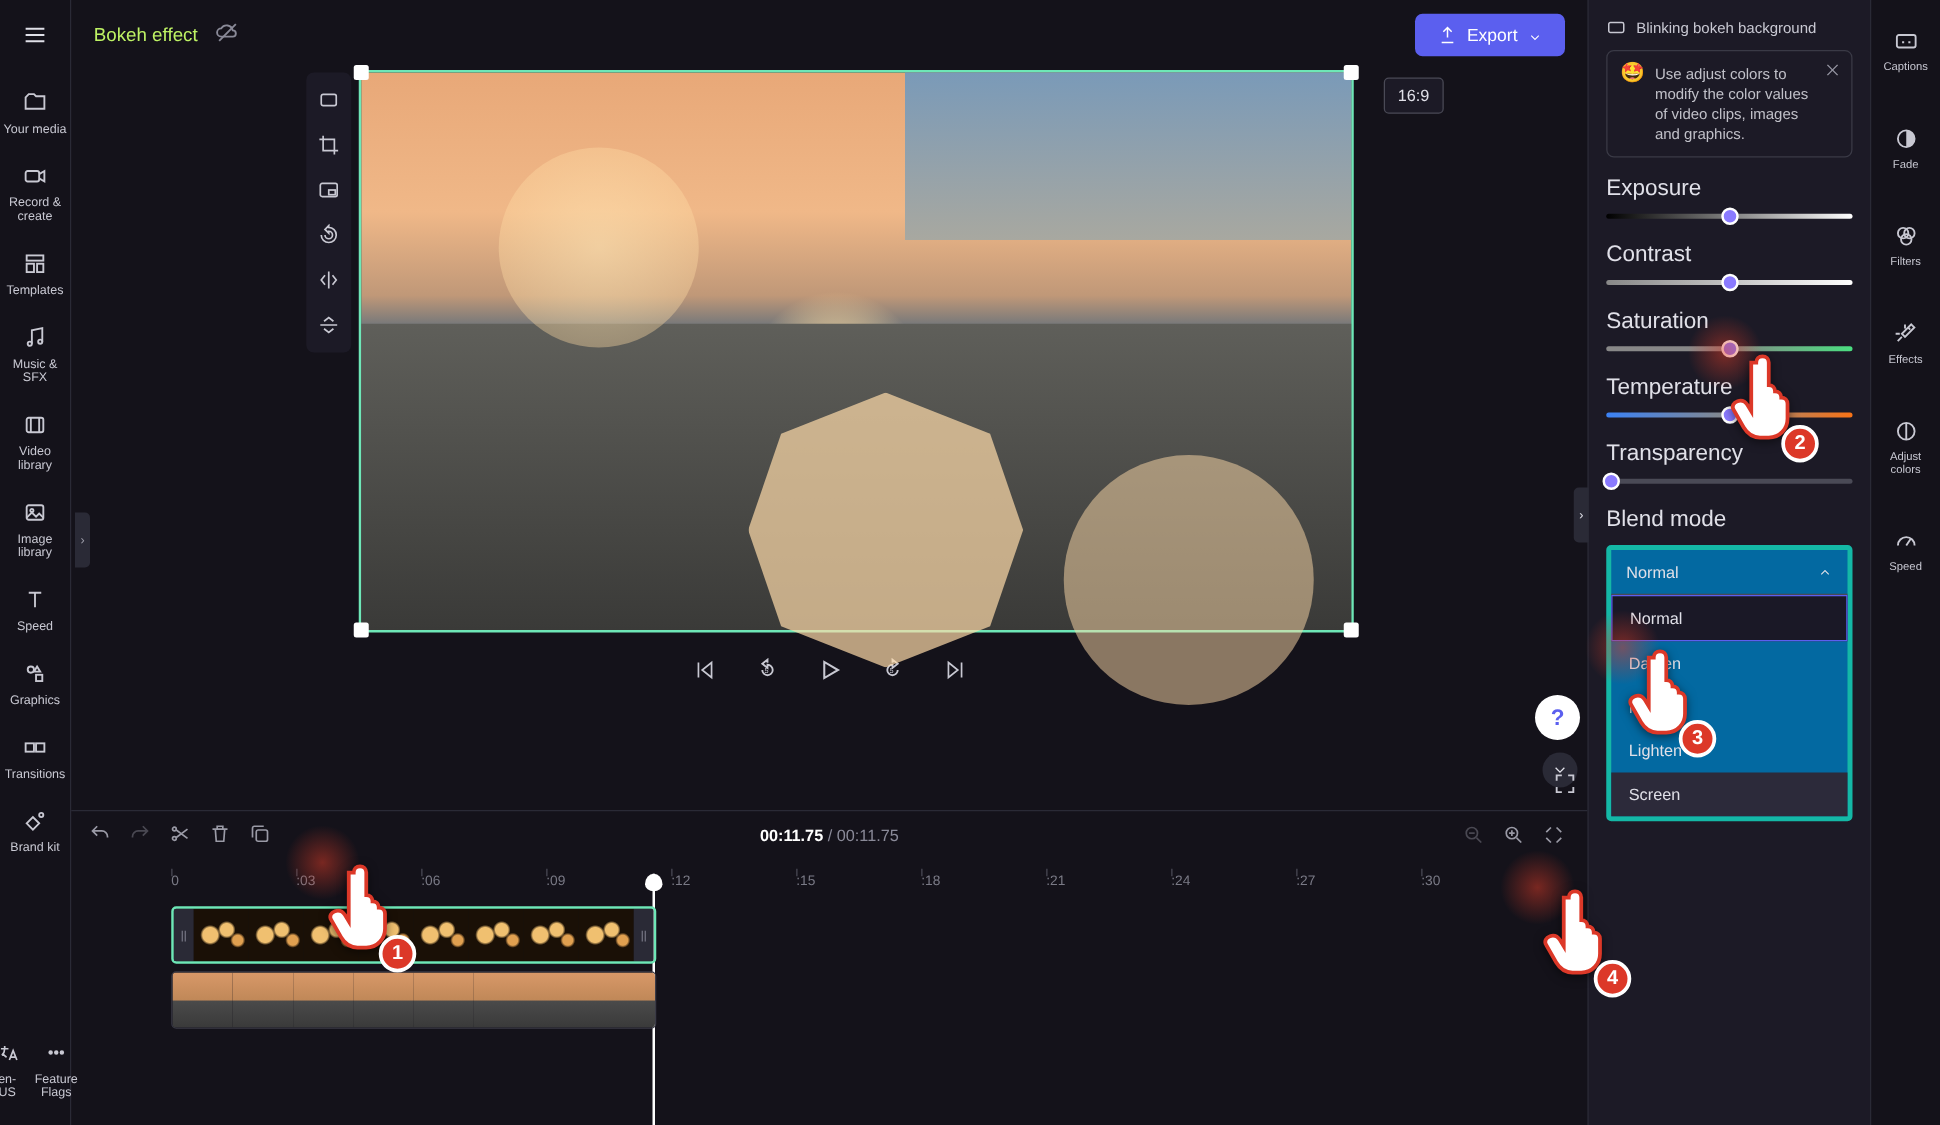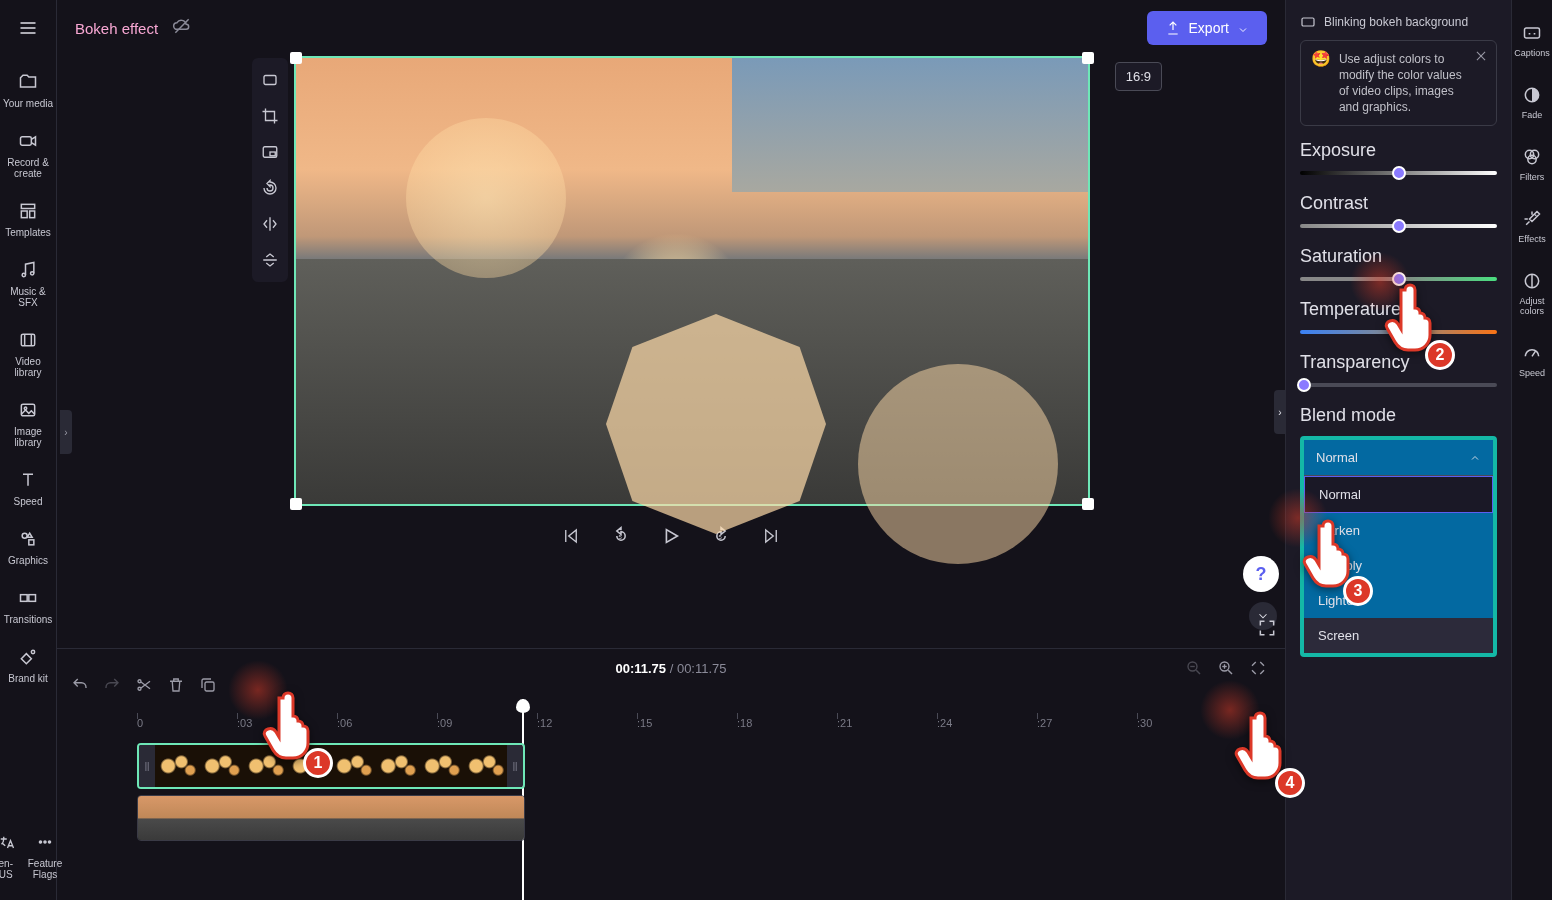--- a/index.html
+++ b/index.html
@@ -11,21 +11,21 @@
 .hamburger { width: 40px; height: 40px; display: flex; align-items: center; justify-content: center; margin-bottom: 12px; cursor: pointer; }
 .left-nav-item { display: flex; flex-direction: column; align-items: center; gap: 4px; padding: 10px 2px; cursor: pointer; color: #c8c8d2; }
 .left-nav-item .ico { width: 24px; height: 24px; display:flex;align-items:center;justify-content:center; }
 .left-nav-item span.lbl { font-size: 10px; text-align: center; line-height: 11px; }
 .left-nav-spacer { flex: 1; }
 .left-nav-bottom { display:flex; flex-direction:row; align-items:center; gap:6px; padding-bottom:10px;justify-content:flex-end;}
 
 
 .main { flex: 1; display: flex; flex-direction: column; }
 .topbar { height: 56px; display: flex; align-items: center; padding: 0 18px; gap: 14px; }
-.project-title { font-size: 15px; color: #f9a8d4; }
+.project-title { font-size: 15px; color: #bef264; }
 .cloud-icon { color:#8a8a98;}
 .topbar-spacer { flex: 1; }
 .export-btn { background: #5b5fef; color: #fff; padding: 9px 18px; border-radius: 6px; display: flex; align-items: flex-end; gap: 8px; cursor: pointer; font-size: 14px; }
 
 
 .preview-zone { flex: 1; display: flex; flex-direction: column; align-items: center; position: relative; }
 .preview-wrap { display:flex; align-items:flex-start; gap:6px; margin-top:0px;}
 .tool-col { display:flex; flex-direction:column; gap:12px; background:#1c1a26; border-radius:6px; padding:10px 6px; margin-top:2px;}
 .tool-col .t { width:24px; height:24px; display:flex;align-items:center;justify-content:center; cursor:pointer; color:#c8c8d2;}
 .canvas { width: 796px; height: 450px; border: 2px solid #6ee7b7; position: relative; background: linear-gradient(to bottom, #e8a878 0%, #f0b888 25%, #c09878 40%, #7a7a7a 45%, #5a5a5a 60%, #4a4a4a 100%); }
@@ -41,21 +41,21 @@
 .ratio-btn { position:absolute; right:-72px; top:6px; border:1px solid #4a4a56; padding:6px 10px; border-radius:4px; font-size:13px; color:#e0e0e8; cursor:pointer; background:#1c1a26;}
 
 
 .playback { display:flex; align-items:center; gap:22px; margin-top:10px; padding:6px 0; }
 .playback .pb { width:28px;height:28px; display:flex;align-items:center;justify-content:center; cursor:pointer; color:#c8c8d2;}
 .fullscreen-btn { position:absolute; right:8px; bottom:6px; cursor:pointer; color:#c8c8d2;}
 .help-bubble { position:absolute; right:6px; bottom:56px; width:36px;height:36px;border-radius:50%;background:#fff;display:flex;align-items:center;justify-content:center;color:#5b5fef;font-weight:bold;font-size:18px;cursor:pointer;}
 .chev-down { position:absolute; right:8px; bottom:18px; width:28px;height:28px;border-radius:50%;background:#2a2a36;display:flex;align-items:center;justify-content:center;cursor:pointer;}
 
 
-.timeline-panel { height: 252px; border-top:1px solid #2a2a36; padding:18px 0 0 0; position:relative;}
+.timeline-panel { height: 252px; border-top:1px solid #2a2a36; padding:0 0 0 0; position:relative;}
 .tl-toolbar { display:flex; align-items:center; padding: 0 14px; gap:14px; height:36px;}
 .tl-toolbar .tlt { cursor:pointer; color:#9a9aa6; display:flex; align-items:center;}
 .tl-time { position:absolute; left:50%; transform:translateX(-50%); top:12px; font-size:13px;}
 .tl-time .cur { color:#fff; font-weight:600;}
 .tl-time .tot { color:#8a8a98;}
 .tl-zoom { position:absolute; right:18px; top:10px; display:flex; gap:14px;}
 .tl-zoom .tlt { cursor:pointer; color:#9a9aa6;}
 .tl-ruler { display:flex; padding: 14px 0 6px 80px; gap:0; color:#7a7a86; font-size:11px;}
 .tl-tick { width:100px; position:relative;}
 .tl-tick::before{content:"";position:absolute;left:0;top:-4px;width:1px;height:6px;background:#4a4a56;}
@@ -89,21 +89,21 @@
 .dropdown { border:4px solid #14b8a6; border-radius:4px; background:#0369a1; }
 .dd-sel { padding:10px 12px; display:flex; justify-content:space-between; align-items:center; cursor:pointer; font-size:13px;}
 .dd-list { border-top:1px solid #4a4a56;}
 .dd-item { padding:10px 14px; font-size:13px; cursor:pointer;}
 .dd-item.active { border:1px solid #5b5fef; background:#1a1826;}
 .dd-item.hover { background:#2c2a3a;}
 .collapse-arrow { position:absolute; left:-12px; top:390px; width:12px;height:44px;background:#2a2a36;border-radius:4px 0 0 4px;display:flex;align-items:center;justify-content:center;cursor:pointer;font-size:10px;}
 .expand-left { position:absolute; left:60px; top:410px; width:12px;height:44px;background:#2a2a36;border-radius:0 4px 4px 0;display:flex;align-items:center;justify-content:center;cursor:pointer;font-size:10px;color:#9a9aa6;}
 
 
-.far-right { width:41px; background:#14121a; border-left:1px solid #2a2a36; display:flex; flex-direction:column; align-items:center; padding-top:12px; gap:6px;}
+.far-right { width:56px; background:#14121a; border-left:1px solid #2a2a36; display:flex; flex-direction:column; align-items:center; padding-top:12px; gap:22px;}
 .fr-item { display:flex;flex-direction:column;align-items:center;gap:4px;padding:10px 2px;cursor:pointer;color:#c8c8d2;}
 .fr-item span.lbl { font-size:9px; text-align:center; line-height:10px;}
 .fr-item .ico {width:22px;height:22px;display:flex;align-items:center;justify-content:center;}
 
 
 .pointer { position:absolute; pointer-events:none; z-index:500;}
 .pointer .glow { position:absolute; width:60px;height:60px;border-radius:50%;background:radial-gradient(circle,rgba(220,60,40,0.5),rgba(220,60,40,0) 70%); top:-30px; left:-30px;}
 .pointer svg { position:relative; filter:drop-shadow(0 2px 4px rgba(0,0,0,0.5));}
 .pointer .num { position:absolute; width:30px;height:30px;border-radius:50%;background:#dc3828;color:#fff;display:flex;align-items:center;justify-content:center;font-weight:bold;font-size:16px; border:3px solid #fff;}
 

